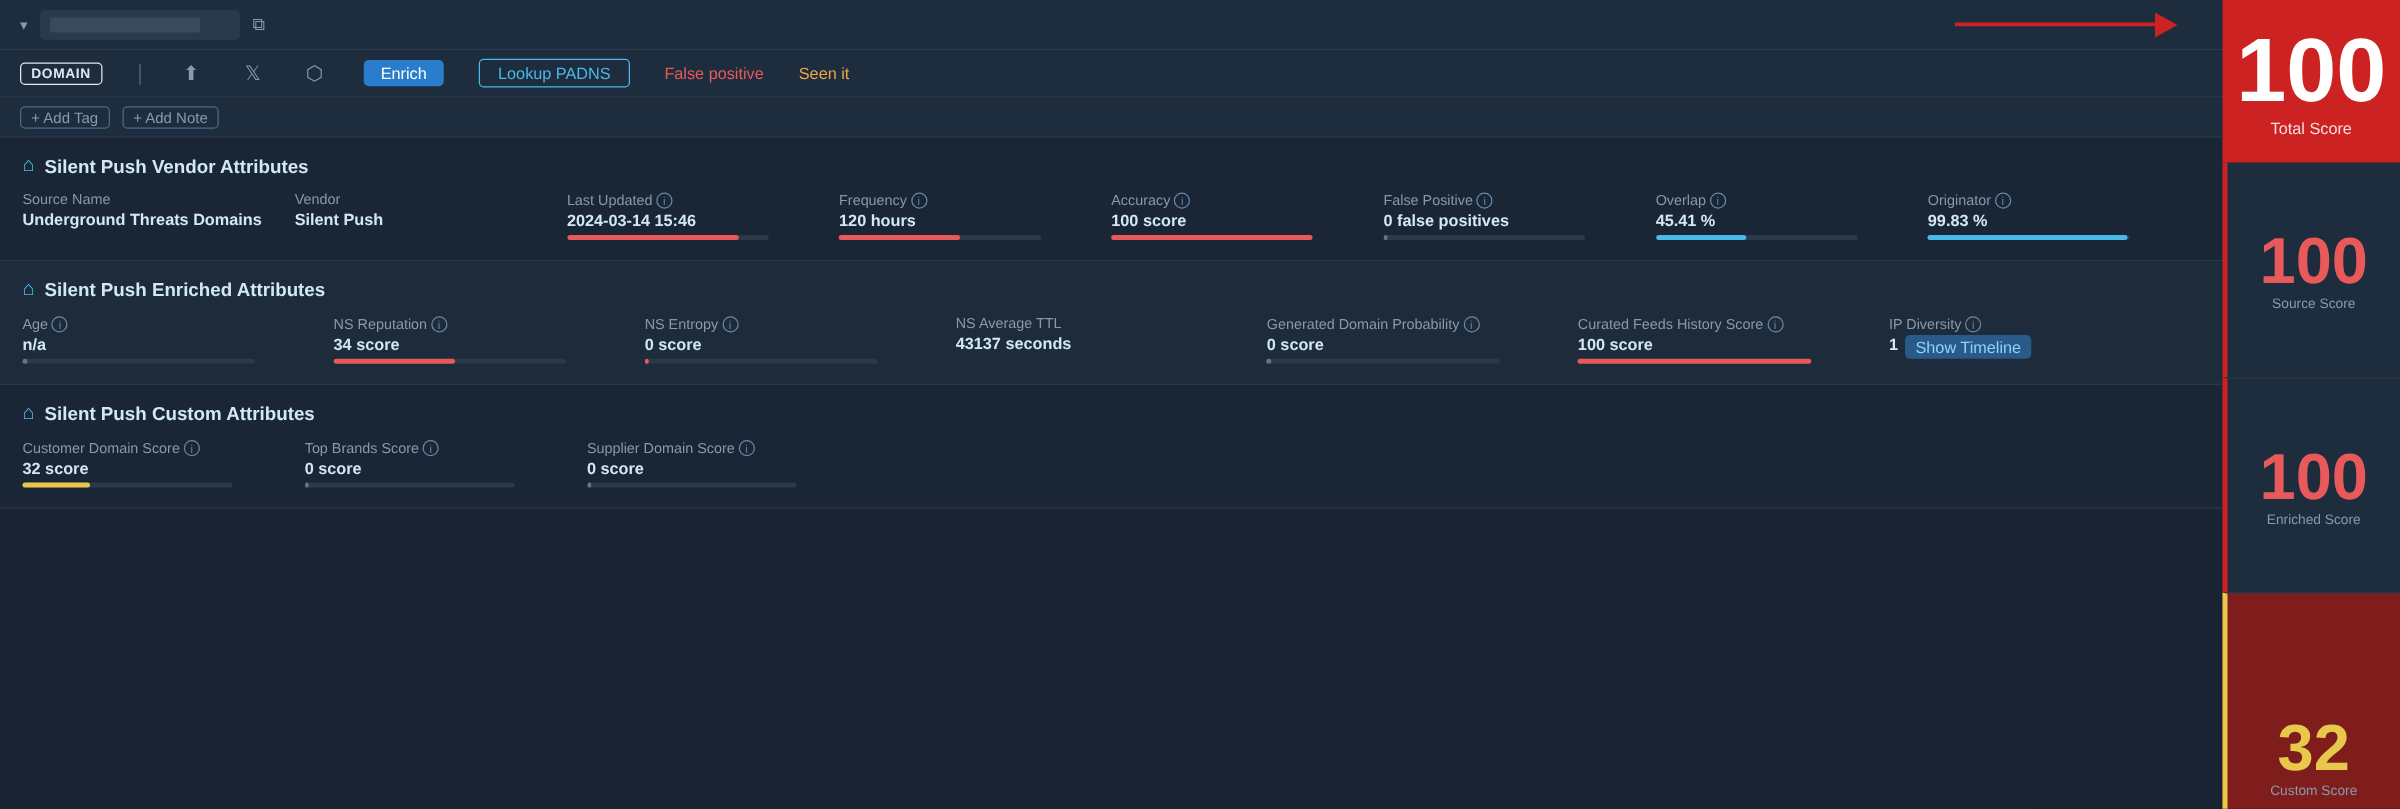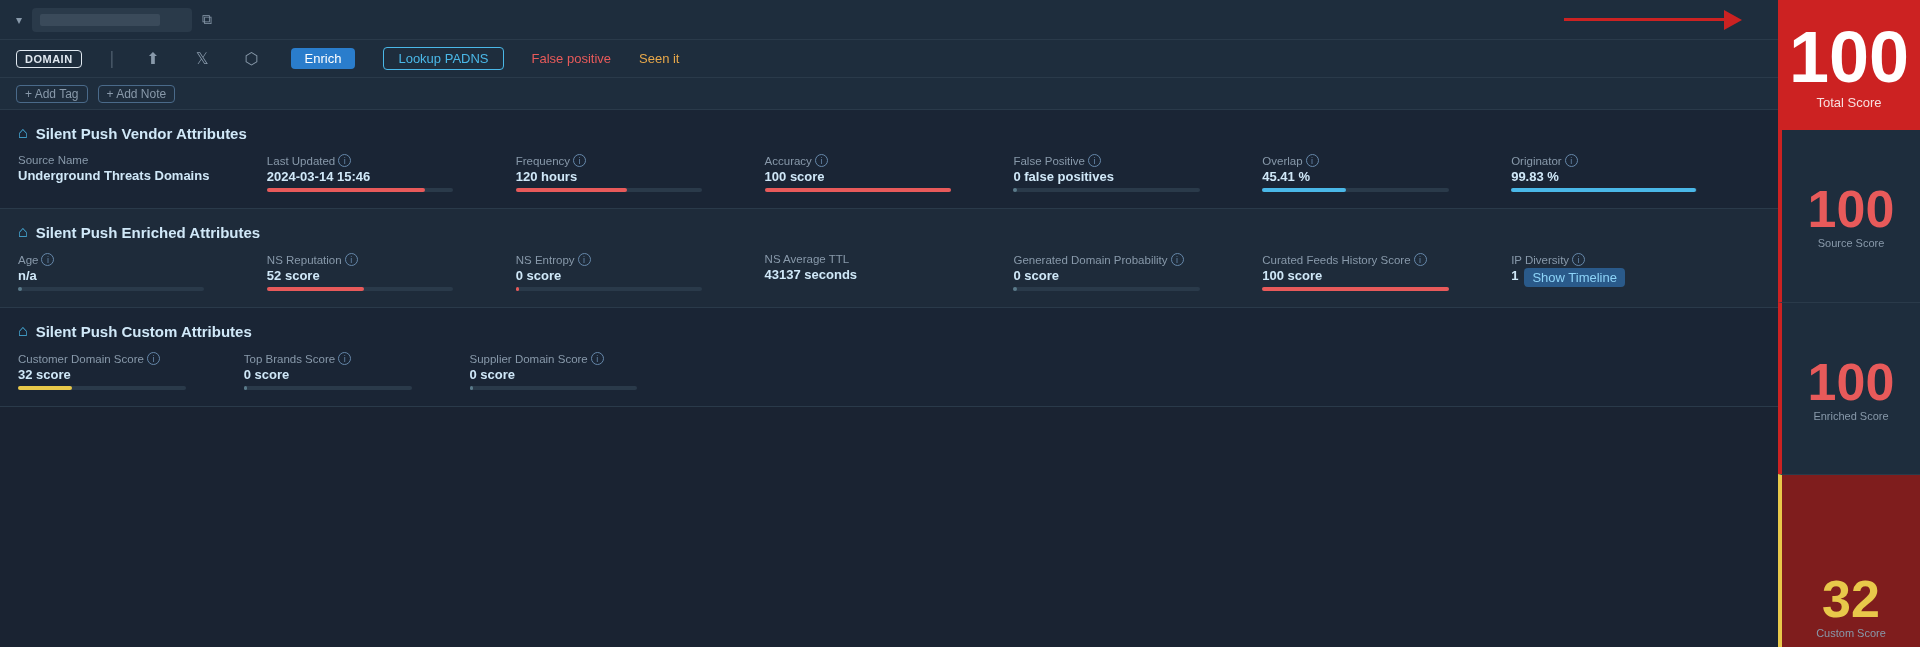--- a/index.html
+++ b/index.html
@@ -383,20 +383,24 @@
         <span class="section-title-icon">⌂</span>
         <span>Silent Push Vendor Attributes</span>
       </div>
       <div class="attributes-grid">
 
         <div class="attr-col">
           <div class="attr-label">Source Name</div>
           <div class="attr-value">Underground Threats Domains</div>
         </div>
 
+        <div class="attr-col">
+          <div class="attr-label">Vendor</div>
+          <div class="attr-value">Silent Push</div>
+        </div>
 
         <div class="attr-col">
           <div class="attr-label">
             <span>Last Updated</span>
             <span class="info-icon">i</span>
           </div>
           <div class="attr-value">2024-03-14 15:46</div>
           <div class="score-bar-container">
               <div class="score-bar bar-red" style="width:85%"></div>
             </div>
@@ -476,21 +480,21 @@
           <div class="score-bar-container">
               <div class="score-bar bar-gray" style="width:2%"></div>
             </div>
         </div>
 
         <div class="attr-col">
           <div class="attr-label">
             <span>NS Reputation</span>
             <span class="info-icon">i</span>
           </div>
-          <div class="attr-value">52 score</div>
+          <div class="attr-value">34 score</div>
           <div class="score-bar-container">
               <div class="score-bar bar-red" style="width:52%"></div>
             </div>
         </div>
 
         <div class="attr-col">
           <div class="attr-label">
             <span>NS Entropy</span>
             <span class="info-icon">i</span>
           </div>

